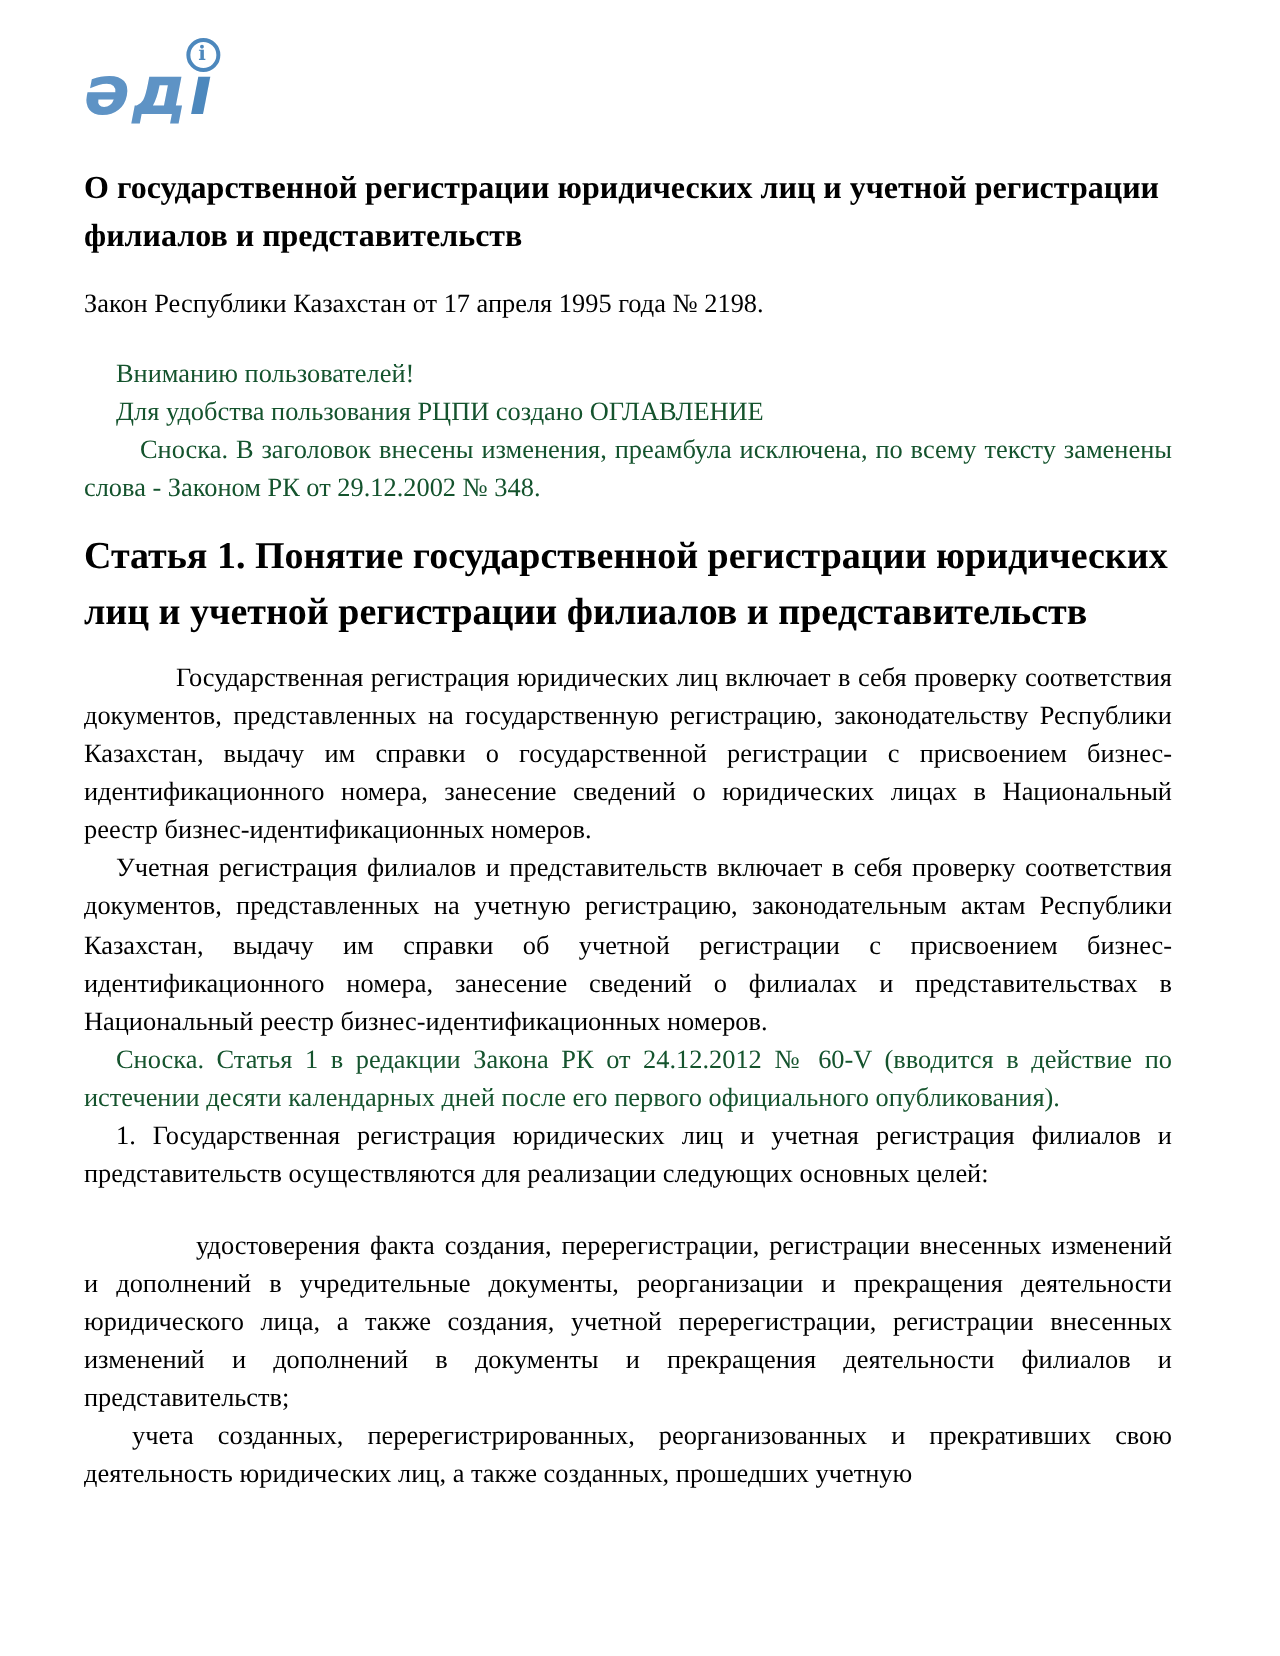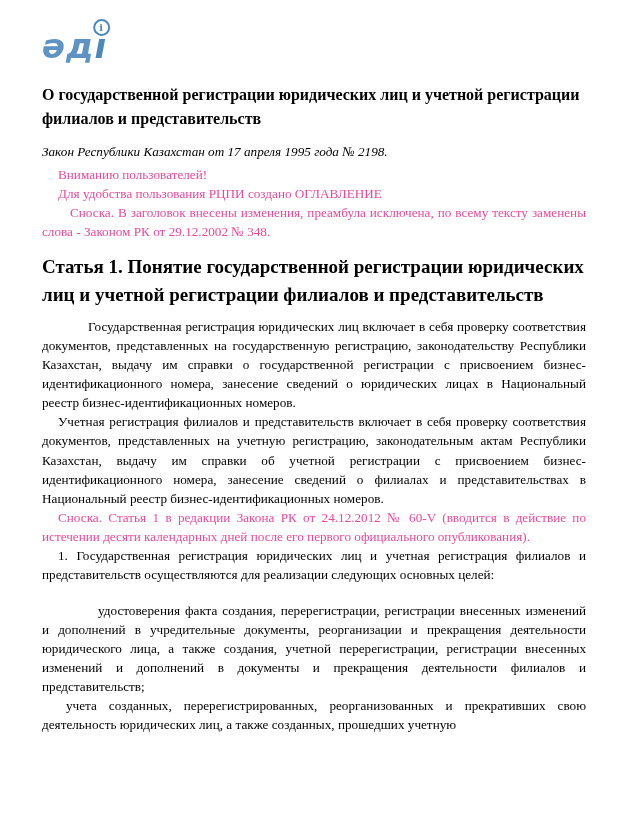--- a/index.html
+++ b/index.html
@@ -50,22 +50,22 @@
     color: #4d88bd;
     line-height: 1;
   }
   
   .title {
     font-size: 16px;
     font-weight: bold;
     margin: 0 0 12px 0;
     text-align: left;
   }
-  .law-line { margin: 0 0 4px 0; font-style: italic; }
-  .notice, .footnote { color: #ec4899; margin: 0; }
+  .law-line { margin: 0 0 16px 0; }
+  .notice, .footnote { color: #14532d; margin: 0; }
   .footnote { text-align: justify; }
   .article-heading {
     font-size: 19px;
     font-weight: bold;
     margin: 12px 0 8px 0;
     text-align: left;
   }
   .body-para { margin: 0; text-align: justify; }
   .ind-16 { text-indent: 16px; }
   .ind-24 { text-indent: 24px; }

